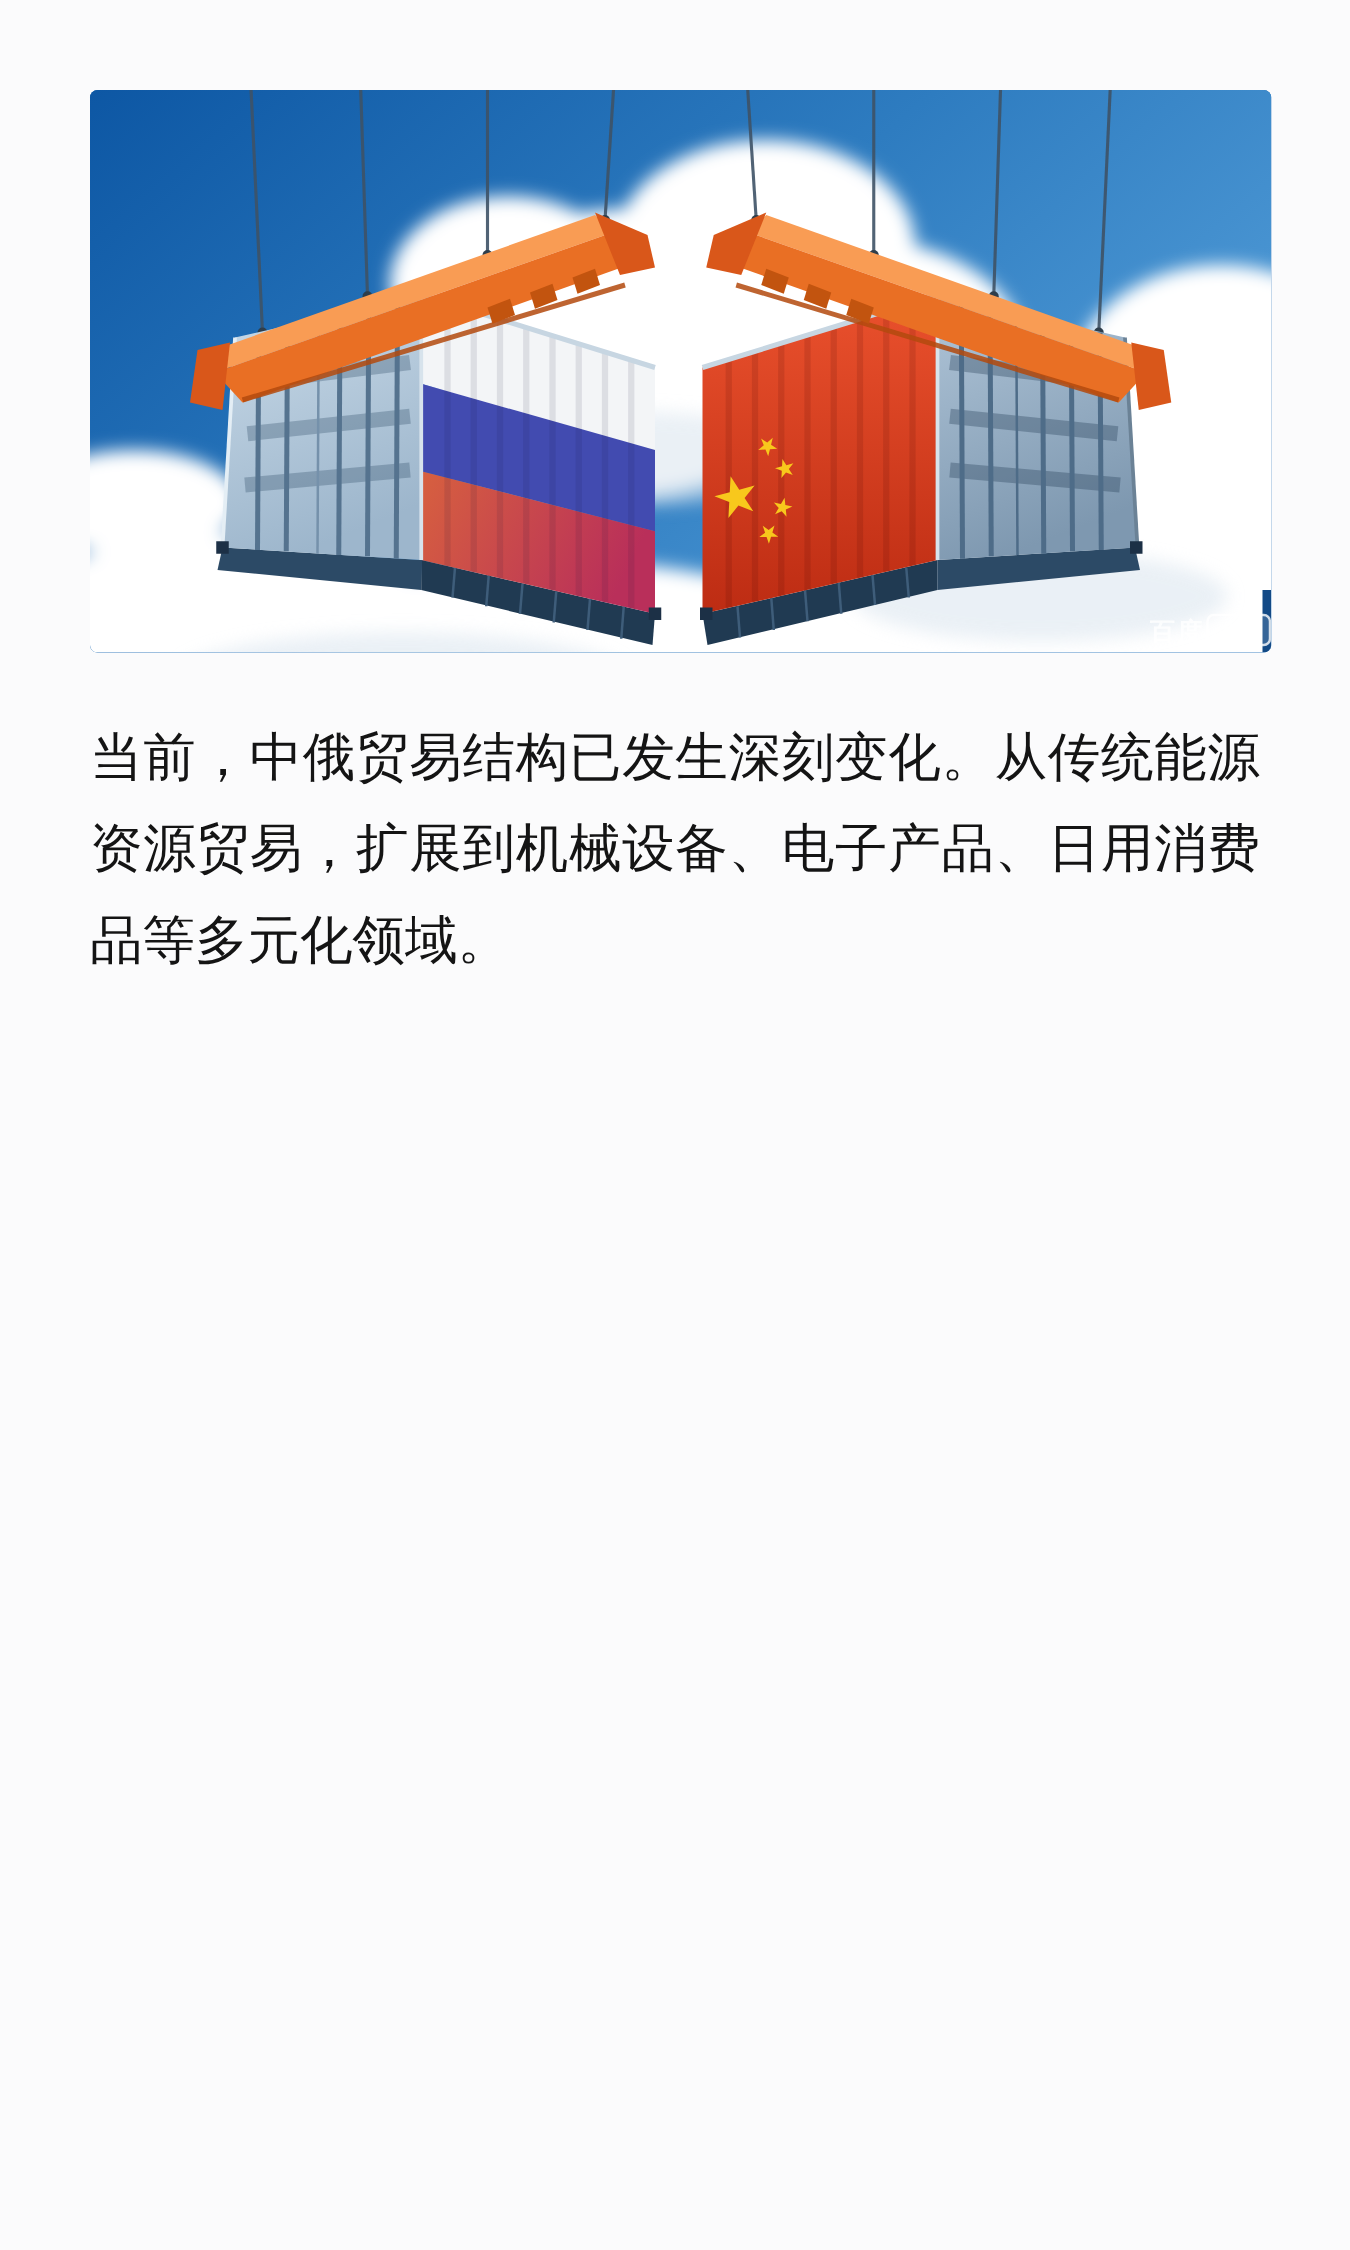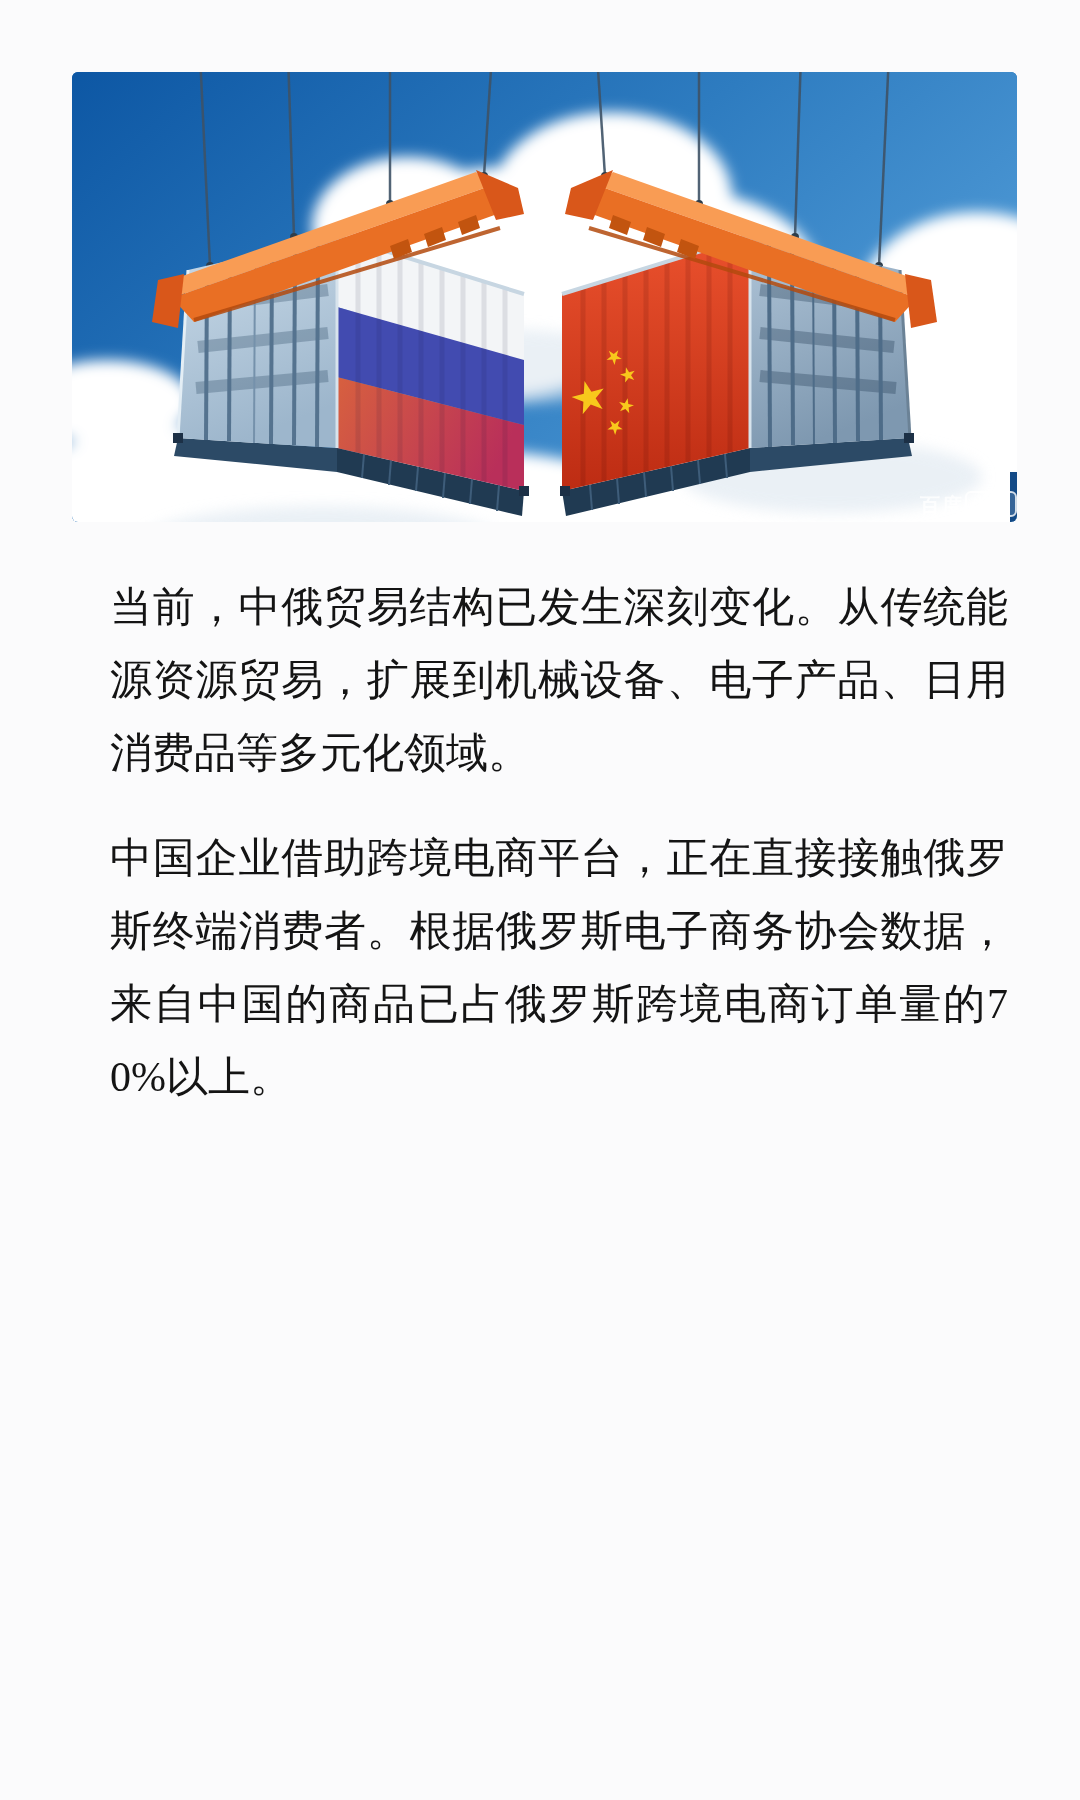--- a/index.html
+++ b/index.html
@@ -6,21 +6,21 @@
   body{
     width:1080px;height:1800px;background:#fafafa;
     font-family:"Liberation Serif","DejaVu Serif",serif;
   }
   .page{width:1080px;height:1800px;background:#fbfbfc;overflow:hidden;}
   .hero{
     margin:72px 72px 0 72px;width:945px;height:450px;
     border-radius:6px;overflow:hidden;background:#1b6ab3;
   }
   .hero svg{display:block;width:945px;height:450px;}
-  .article{margin:49px 72px 0 110px;}
+  .article{margin:49px 72px 0 72px;}
   .article p{
     margin:0 0 32px 0;
     font-size:42px;line-height:73px;color:#141414;
     text-align:justify;text-justify:inter-ideograph;
     word-break:break-all;
   }
   .wm-sans{font-family:"Liberation Sans","DejaVu Sans",sans-serif;}
 </style>
 </head>
 <body>
@@ -242,16 +242,15 @@
       <g class="wm-sans">
         <text x="848" y="440" font-size="20" font-weight="bold" letter-spacing="2" fill="#ffffff" fill-opacity="0.78">百度</text>
         <rect x="894" y="420" width="50" height="24" rx="5" fill="#ffffff" fill-opacity="0.15" stroke="#ffffff" stroke-opacity="0.8" stroke-width="2"></rect>
         <text x="898" y="438" font-size="13.5" fill="#ffffff" fill-opacity="0.85">AI生成</text>
       </g>
     </svg>
   </figure>
 
   <div class="article">
     <p>当前，中俄贸易结构已发生深刻变化。从传统能源资源贸易，扩展到机械设备、电子产品、日用消费品等多元化领域。</p>
-    <p>中国企业借助跨境电商平台，正在直接接触俄罗斯终端消费者。根据俄罗斯电子商务协会数据，来自中国的商品已占俄罗斯跨境电商订单量的70%以上。</p>
   </div>
 
 </div>
 
 </body></html>

